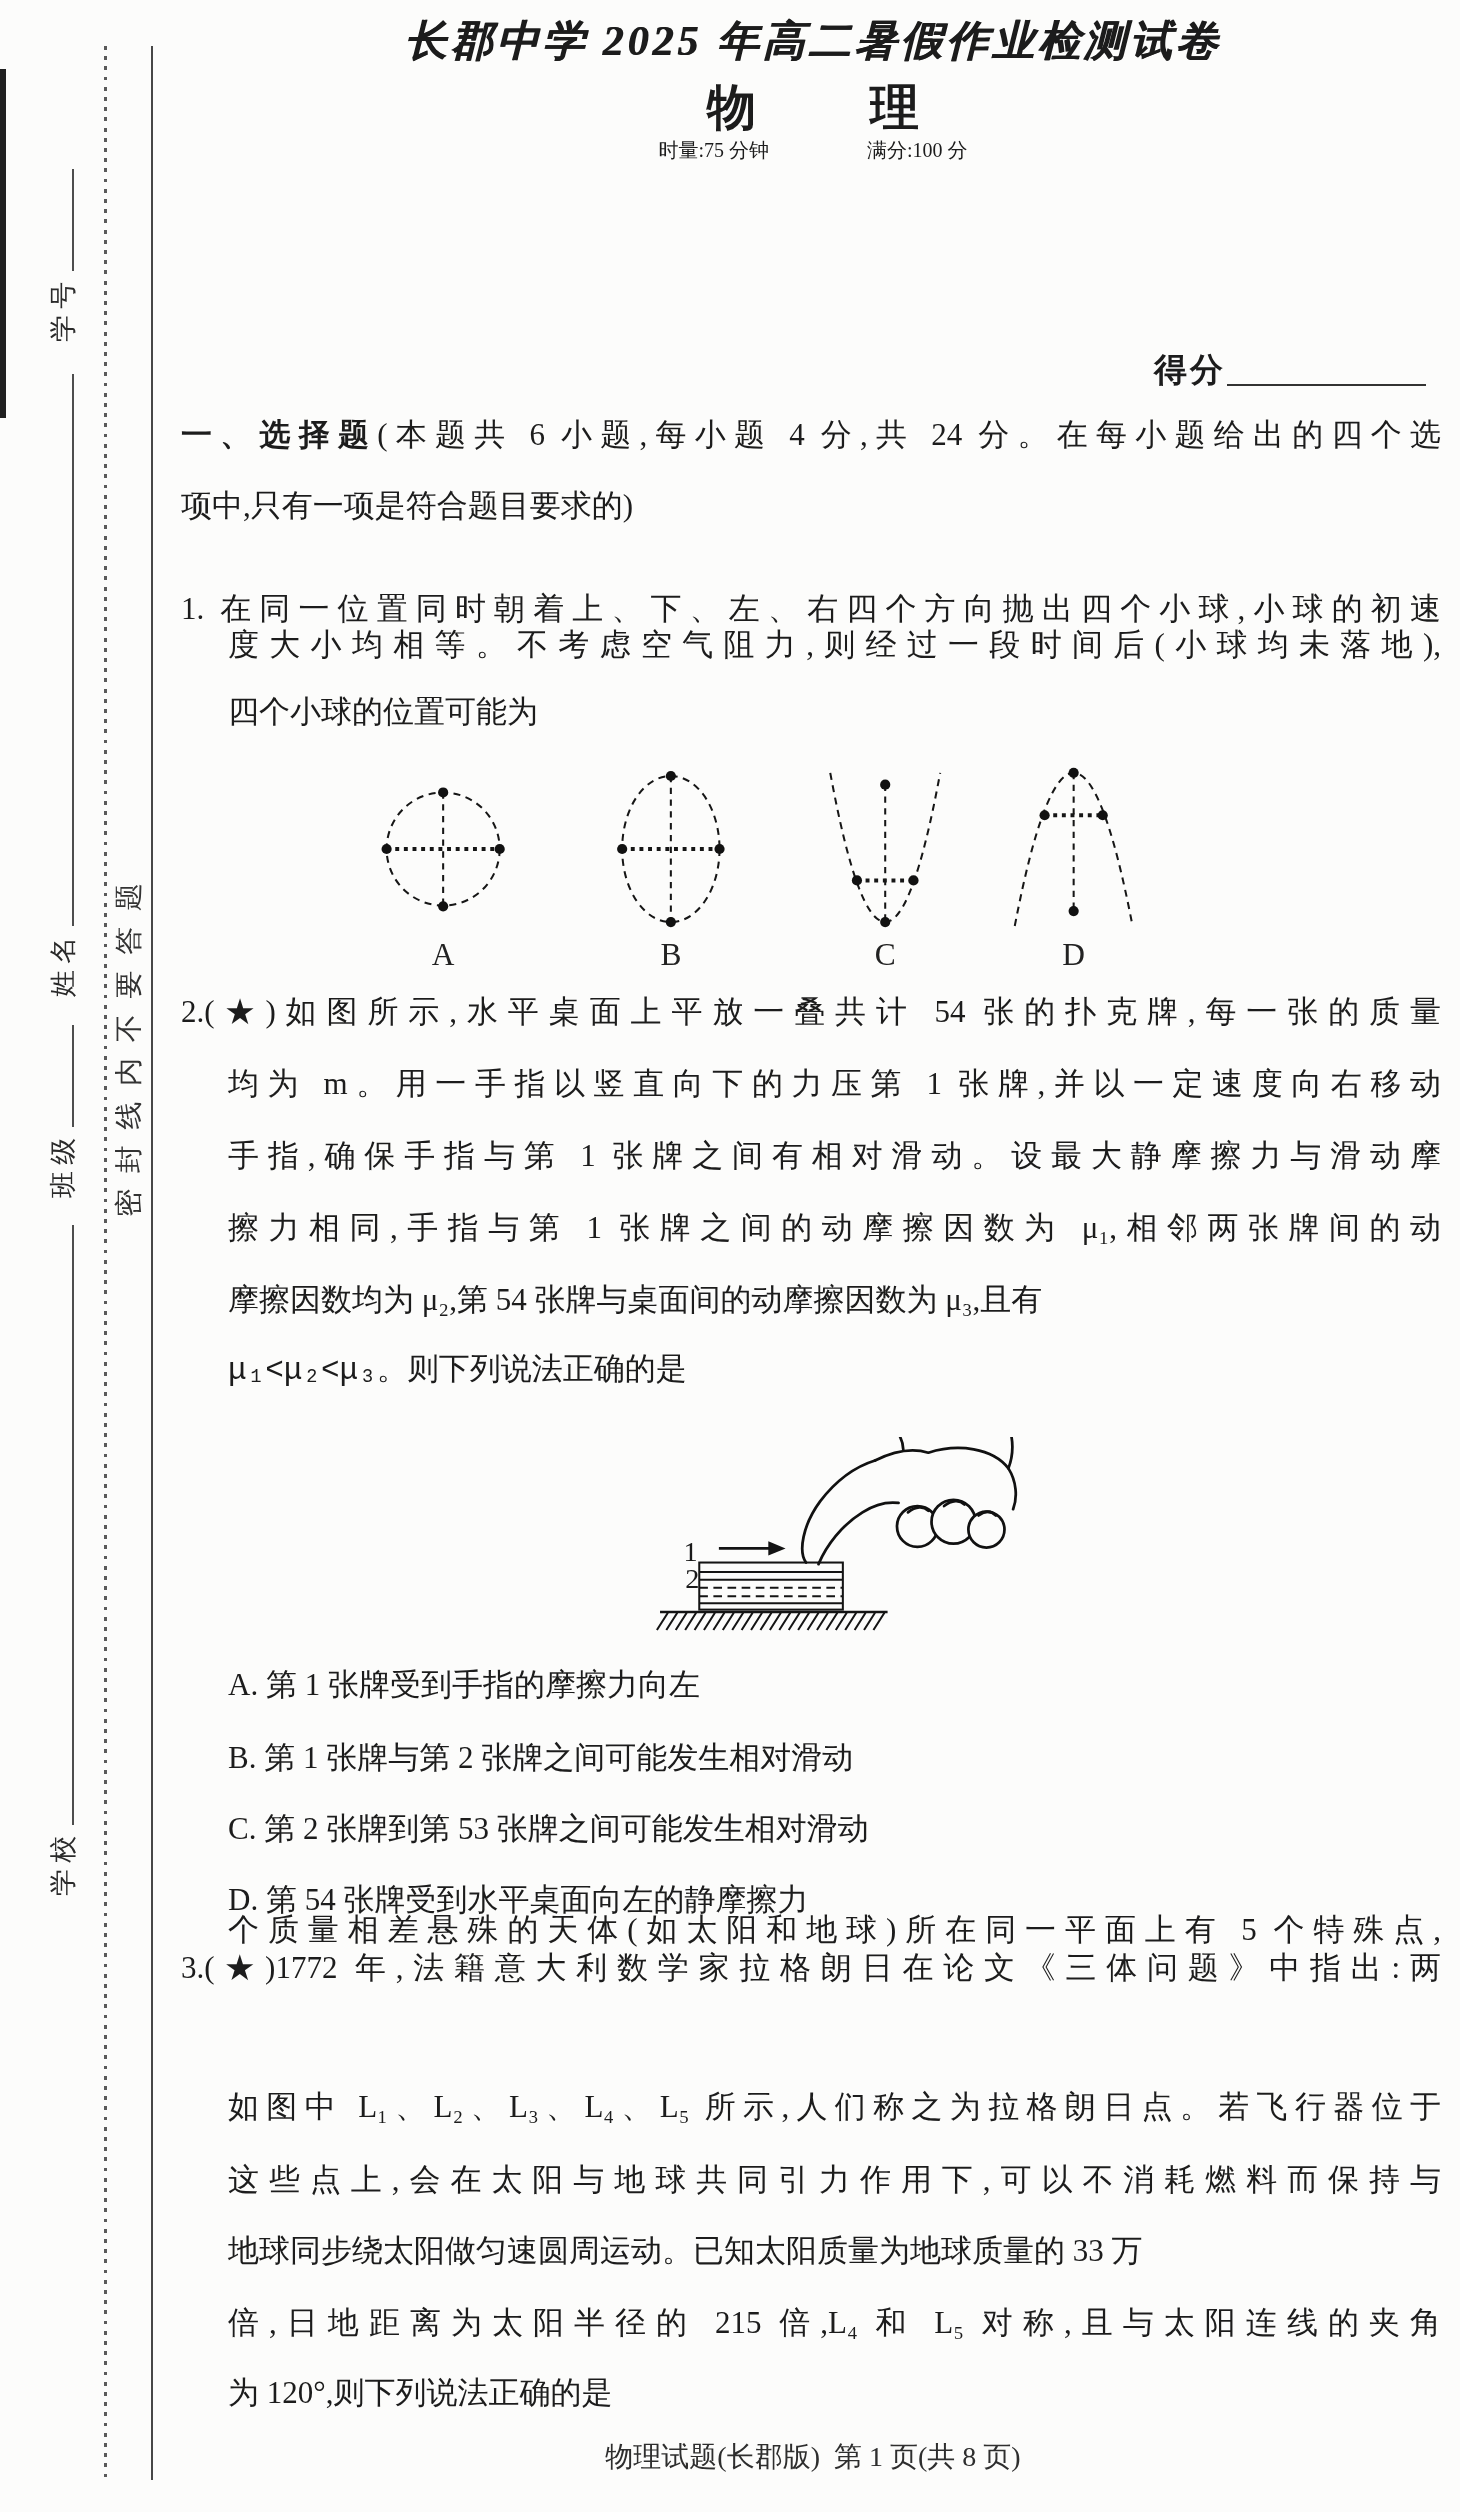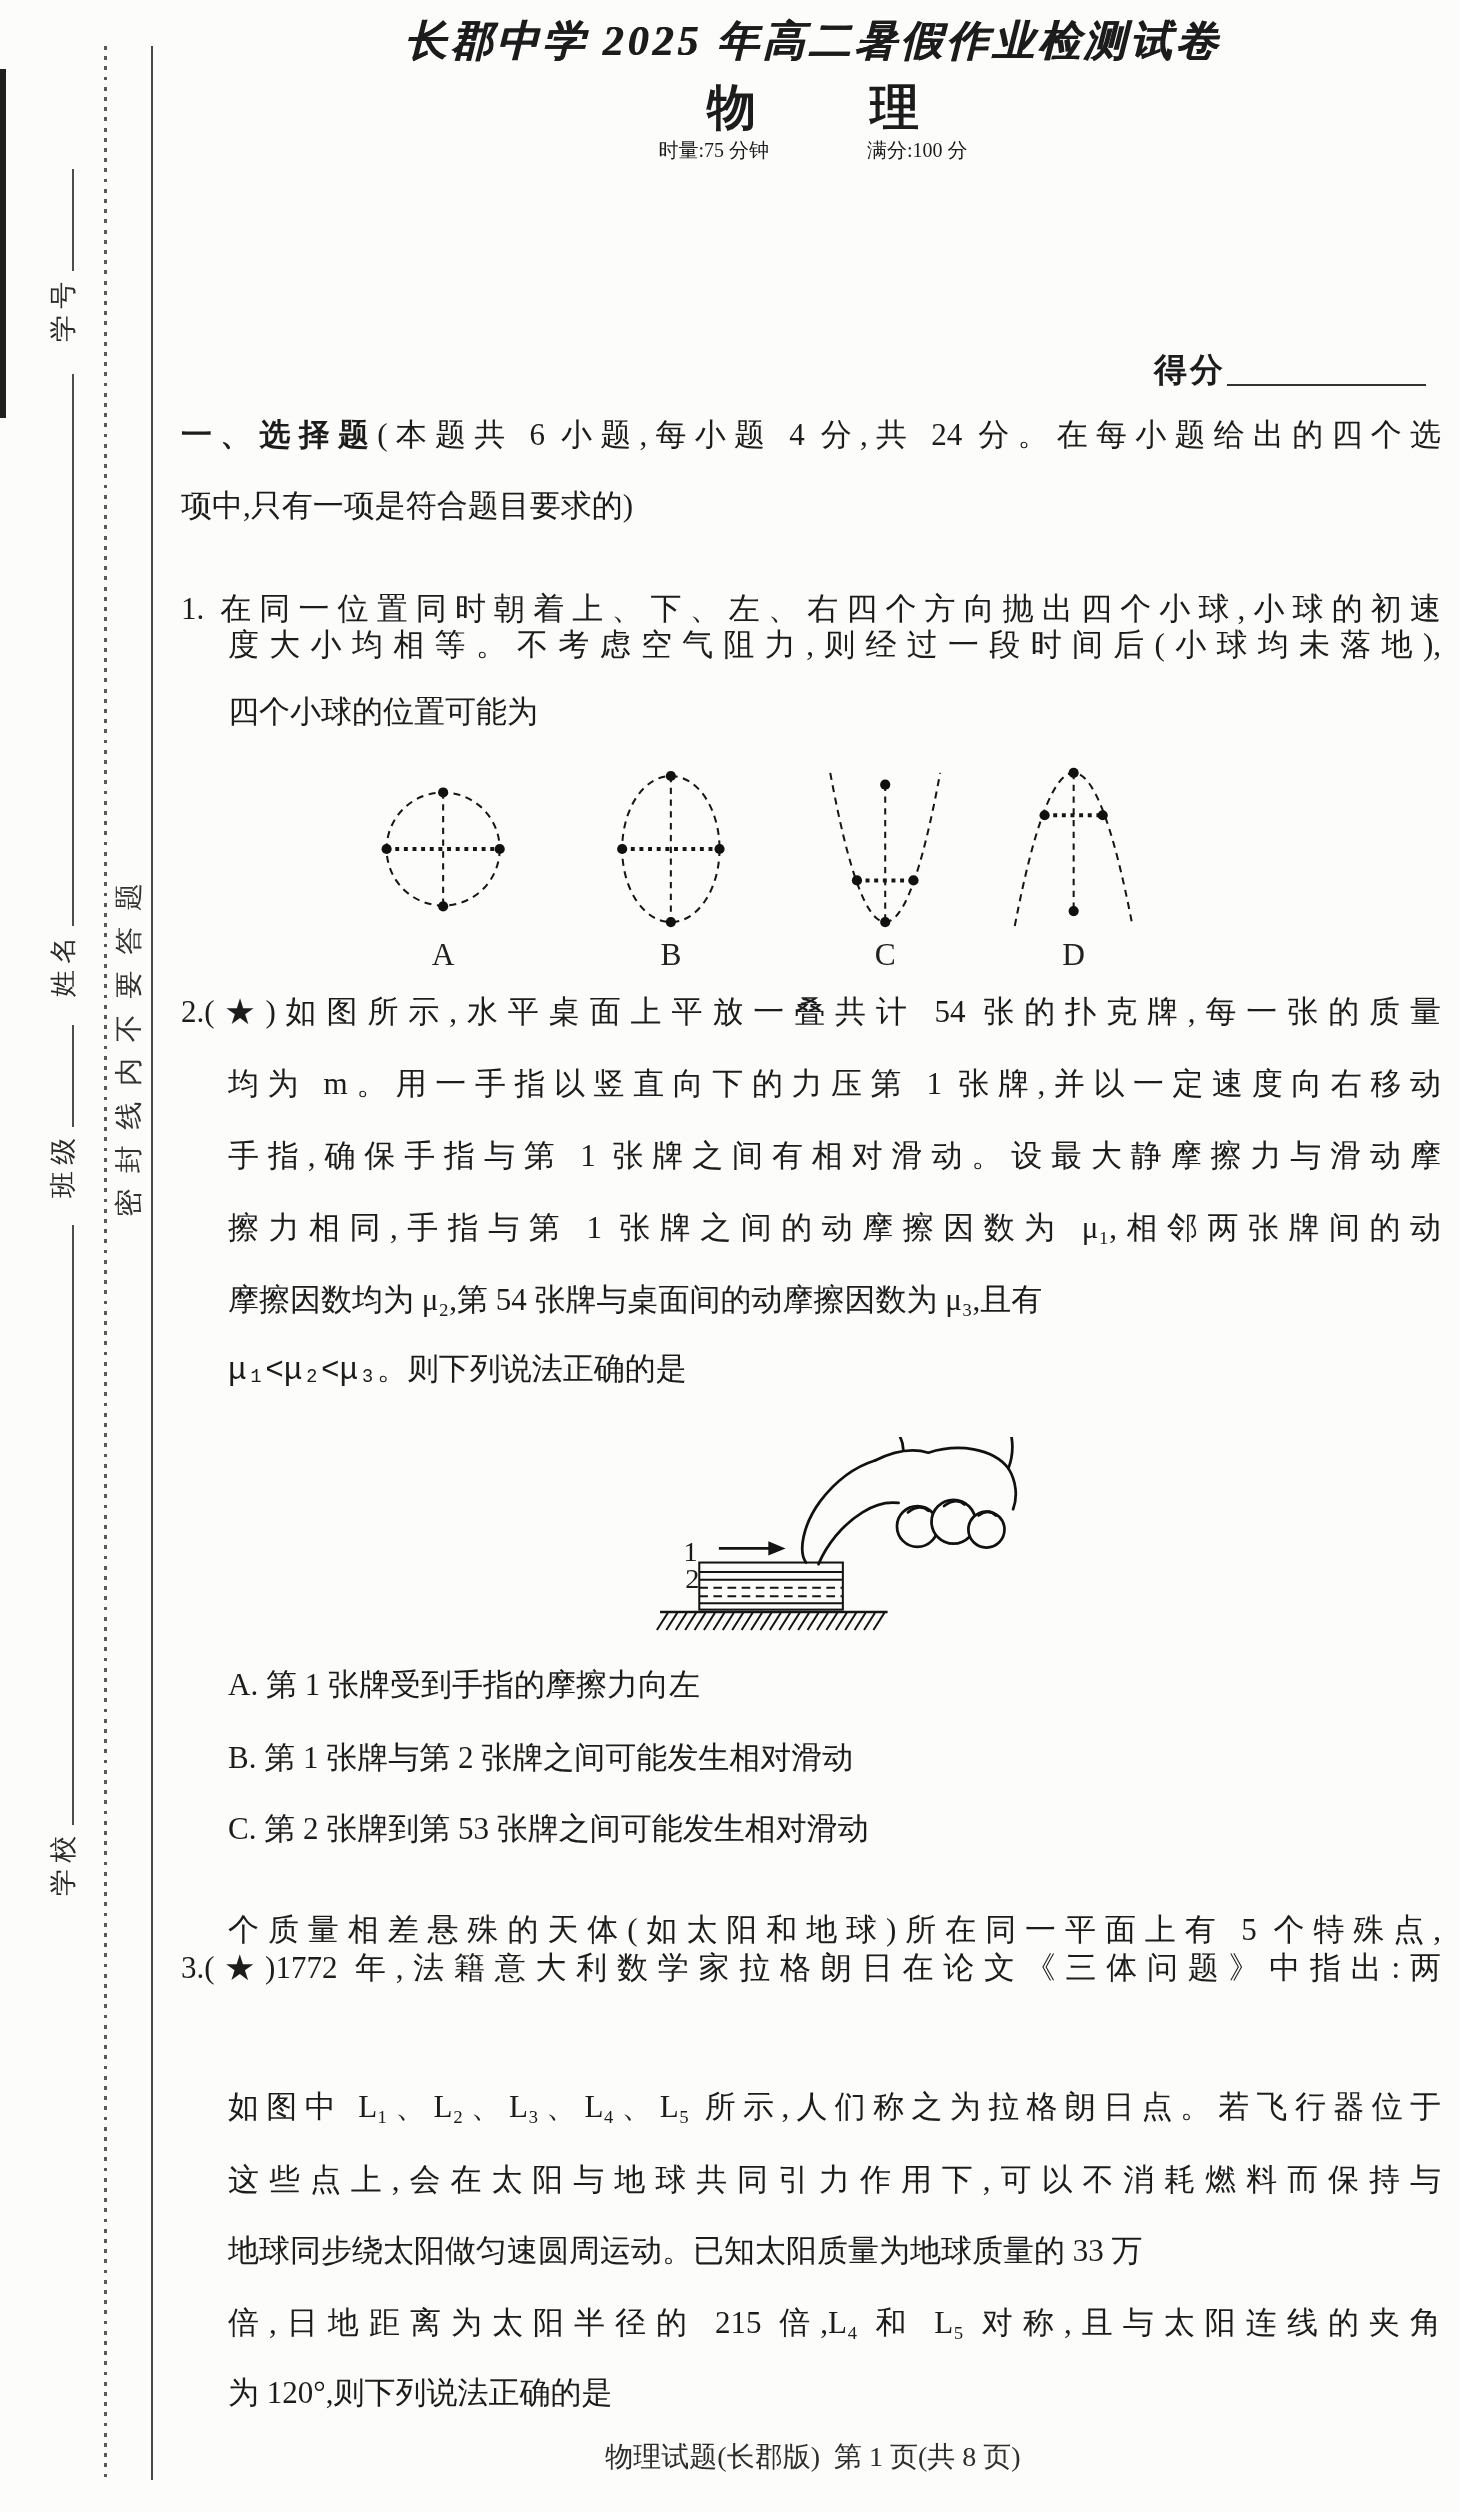--- a/index.html
+++ b/index.html
@@ -188,20 +188,21 @@
         <path d="M336,96 C346,88 356,88 362,94"></path>
         <path d="M382,88 C392,80 402,80 408,86"></path>
         <path d="M426,100 C434,94 442,94 448,100"></path>
       </g>
     </svg>
   </div>
 
   <div class="bl" style="top:1666px;">A. 第 1 张牌受到手指的摩擦力向左</div>
   <div class="bl" style="top:1739px;">B. 第 1 张牌与第 2 张牌之间可能发生相对滑动</div>
   <div class="bl" style="top:1810px;">C. 第 2 张牌到第 53 张牌之间可能发生相对滑动</div>
+  <div class="bl" style="top:1881px;">D. 第 54 张牌受到水平桌面向左的静摩擦力</div>
 
   <div class="bl num j" style="top:1949px;">3.(★)1772 年,法籍意大利数学家拉格朗日在论文《三体问题》中指出:两</div>
   <div class="bl j" style="top:1911px;">个质量相差悬殊的天体(如太阳和地球)所在同一平面上有 5 个特殊点,</div>
   <div class="bl j" style="top:2088px;">如图中 L₁、L₂、L₃、L₄、L₅ 所示,人们称之为拉格朗日点。若飞行器位于</div>
   <div class="bl j" style="top:2161px;">这些点上,会在太阳与地球共同引力作用下,可以不消耗燃料而保持与</div>
   <div class="bl" style="top:2232px;">地球同步绕太阳做匀速圆周运动。已知太阳质量为地球质量的 33 万</div>
   <div class="bl j" style="top:2304px;">倍,日地距离为太阳半径的 215 倍,L₄ 和 L₅ 对称,且与太阳连线的夹角</div>
   <div class="bl" style="top:2374px;">为 120°,则下列说法正确的是</div>
 
   <div class="footer">物理试题(长郡版)  第 1 页(共 8 页)</div>

